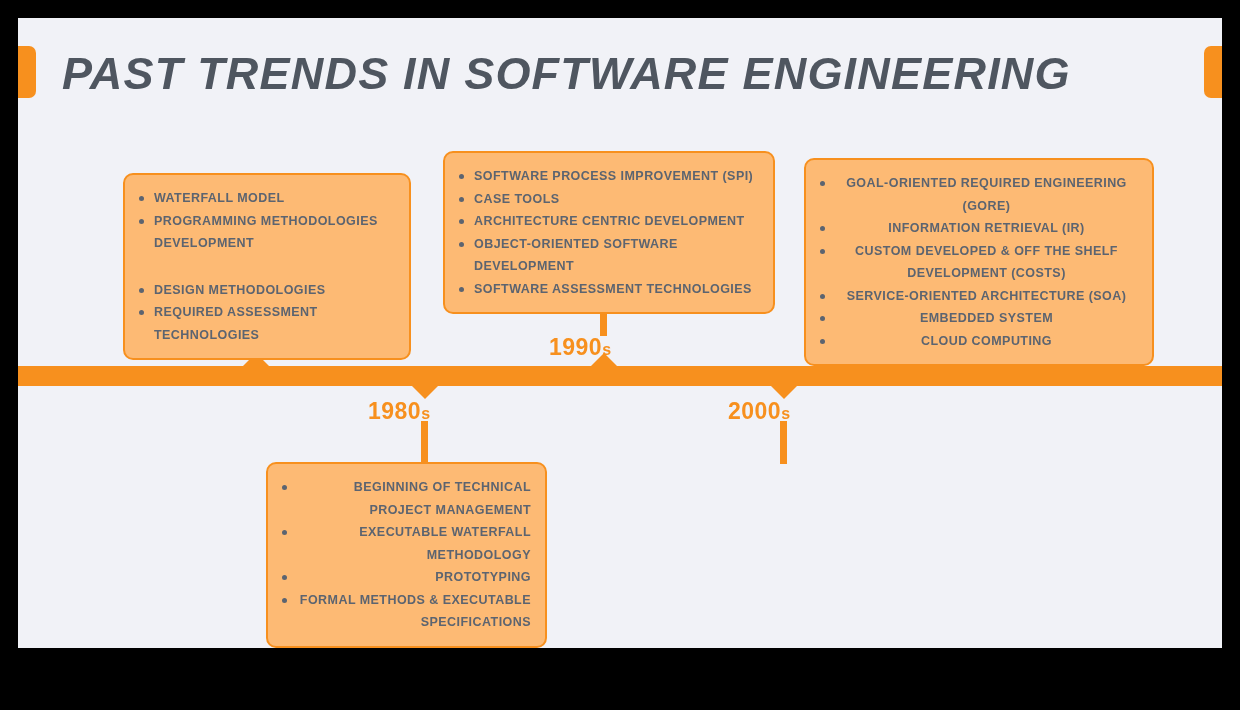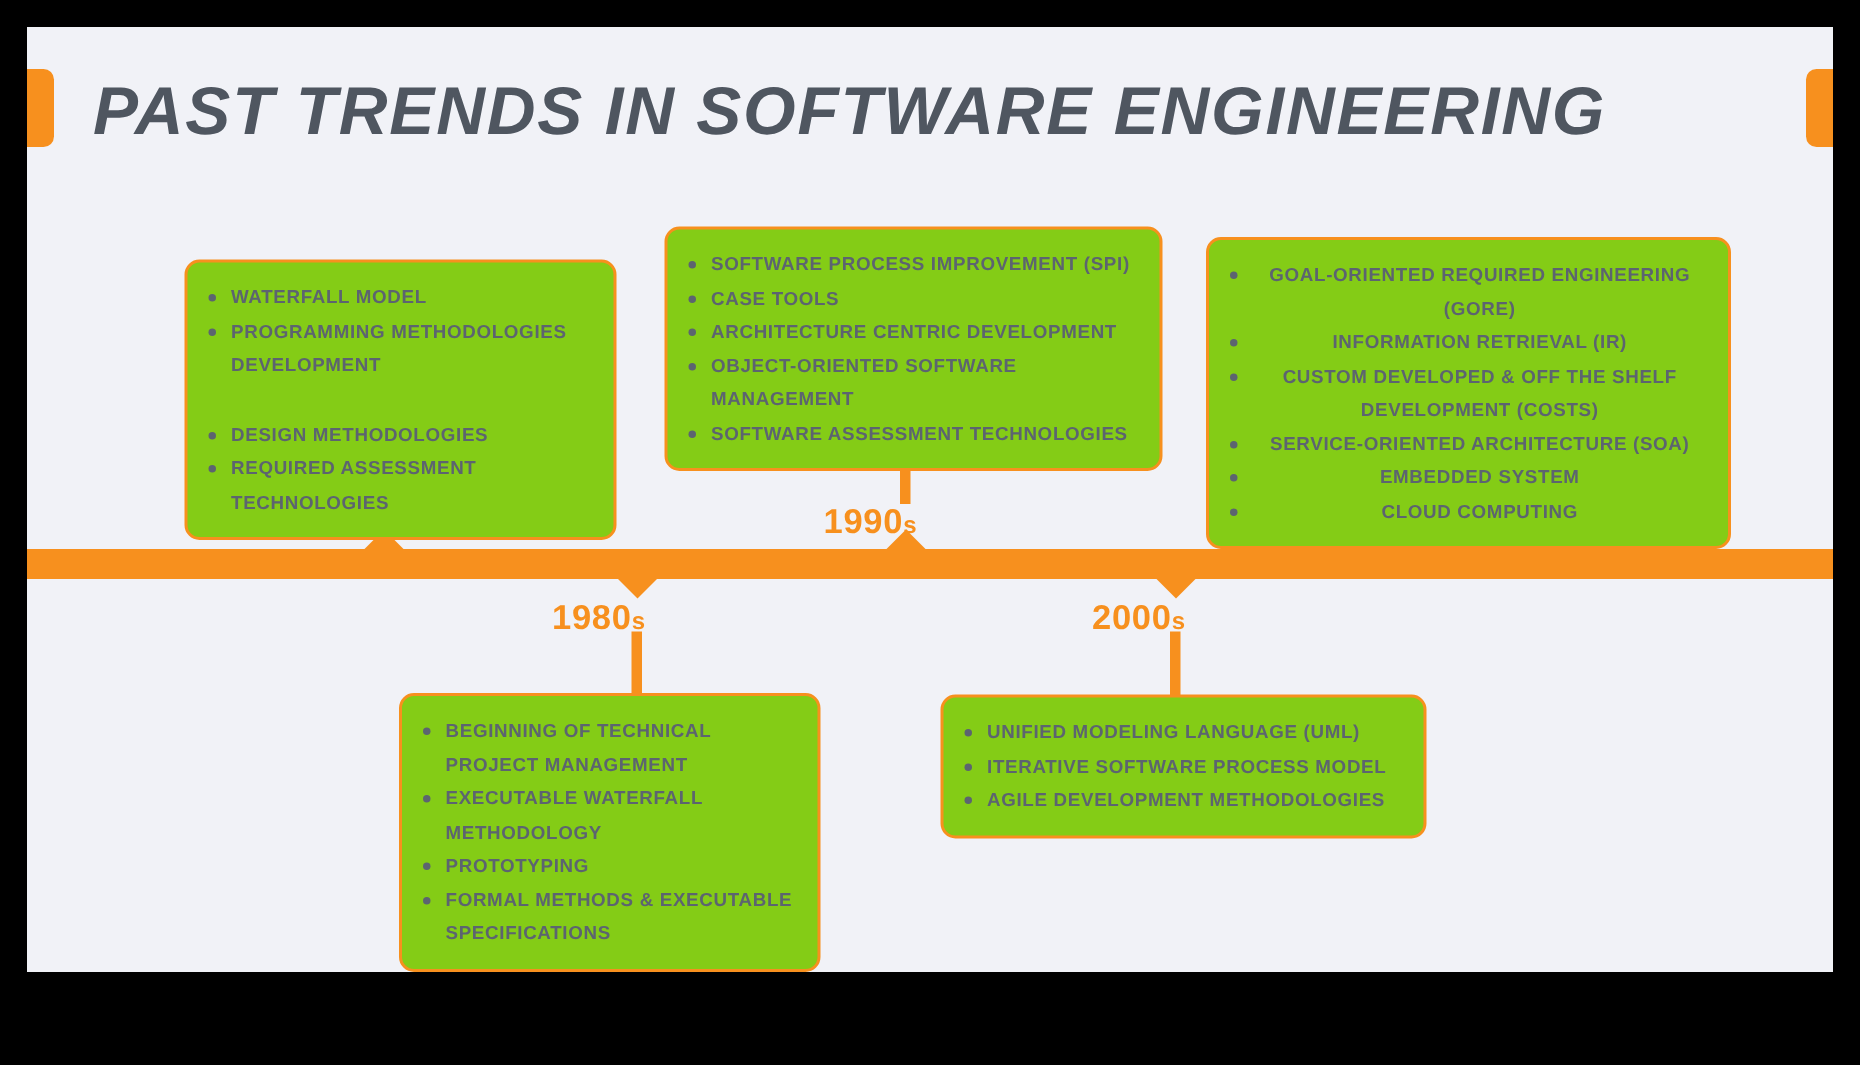--- a/index.html
+++ b/index.html
@@ -63,21 +63,21 @@
     left: 0;
     top: 348px;
     width: 100%;
     height: 20px;
     background: #f7901e;
   }
 
   
   .card {
     position: absolute;
-    background: #84cc16;
+    background: #fdba74;
     border: 2.5px solid #f7901e;
     border-radius: 10px;
     padding: 12px 14px 12px 13px;
   }
 
   .card ul { list-style: none; }
 
   .card li {
     position: relative;
     padding-left: 16px;
@@ -127,21 +127,21 @@
     color: #f7901e;
     letter-spacing: 0.5px;
     white-space: nowrap;
   }
   .decade .suf { font-size: 16px; }
 
   
   #card-1970 { left: 105px; top: 155px;  width: 288px; }
   #card-1990 { left: 425px; top: 133px;  width: 332px; }
   #card-2010 { left: 786px; top: 140px;  width: 350px; text-align: center; }
-  #card-1980 { left: 248px; top: 444px;  width: 281px; }
+  #card-1980 { left: 248px; top: 444px;  width: 281px; text-align: right; }
   #card-2000 { left: 609px; top: 445px;  width: 324px; }
 </style>
 </head>
 <body>
 
 <div id="panel">
 
   <div class="header">
     <div class="accent-bar left"></div>
     <div class="title">PAST TRENDS IN SOFTWARE ENGINEERING</div>
@@ -185,21 +185,21 @@
       <li class="gap-before">DESIGN METHODOLOGIES</li>
       <li>REQUIRED ASSESSMENT TECHNOLOGIES</li>
     </ul>
   </div>
 
   <div class="card" id="card-1990">
     <ul>
       <li>SOFTWARE PROCESS IMPROVEMENT (SPI)</li>
       <li>CASE TOOLS</li>
       <li>ARCHITECTURE CENTRIC DEVELOPMENT</li>
-      <li>OBJECT-ORIENTED SOFTWARE MANAGEMENT</li>
+      <li>OBJECT-ORIENTED SOFTWARE DEVELOPMENT</li>
       <li>SOFTWARE ASSESSMENT TECHNOLOGIES</li>
     </ul>
   </div>
 
   <div class="card" id="card-2010">
     <ul>
       <li>GOAL-ORIENTED REQUIRED ENGINEERING (GORE)</li>
       <li>INFORMATION RETRIEVAL (IR)</li>
       <li>CUSTOM DEVELOPED &amp; OFF THE SHELF DEVELOPMENT (COSTS)</li>
       <li>SERVICE-ORIENTED ARCHITECTURE (SOA)</li>
@@ -210,21 +210,14 @@
 
   <div class="card" id="card-1980">
     <ul>
       <li>BEGINNING OF TECHNICAL PROJECT MANAGEMENT</li>
       <li>EXECUTABLE WATERFALL METHODOLOGY</li>
       <li>PROTOTYPING</li>
       <li>FORMAL METHODS &amp; EXECUTABLE SPECIFICATIONS</li>
     </ul>
   </div>
 
-  <div class="card" id="card-2000">
-    <ul>
-      <li>UNIFIED MODELING LANGUAGE (UML)</li>
-      <li>ITERATIVE SOFTWARE PROCESS MODEL</li>
-      <li>AGILE DEVELOPMENT METHODOLOGIES</li>
-    </ul>
-  </div>
 
 </div>
 
 </body></html>

